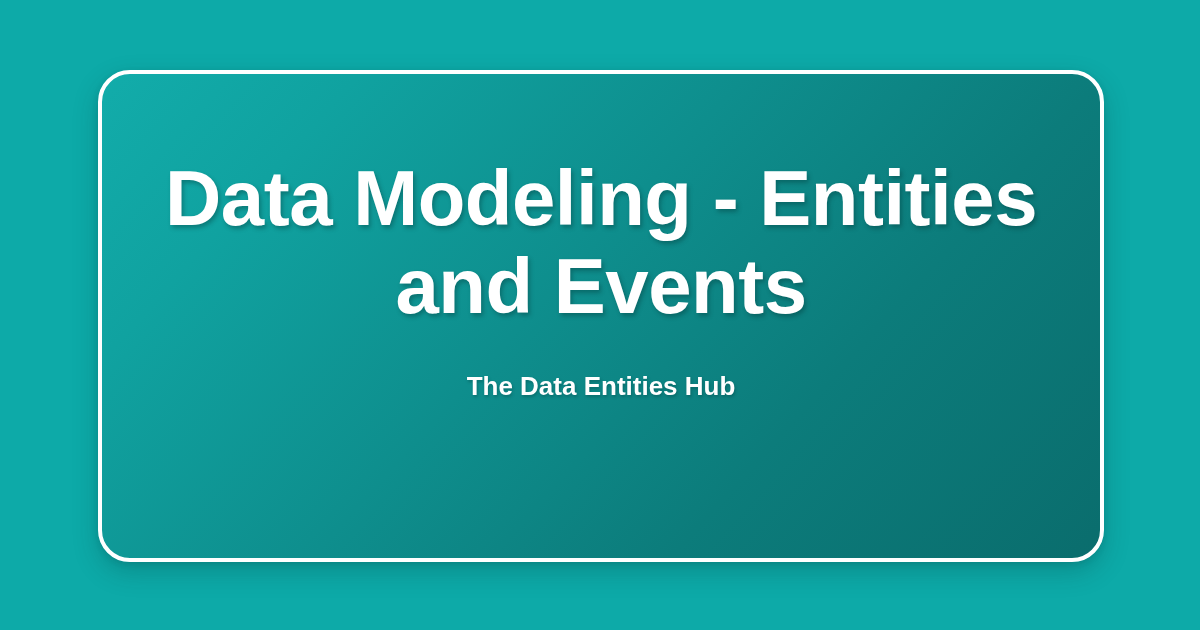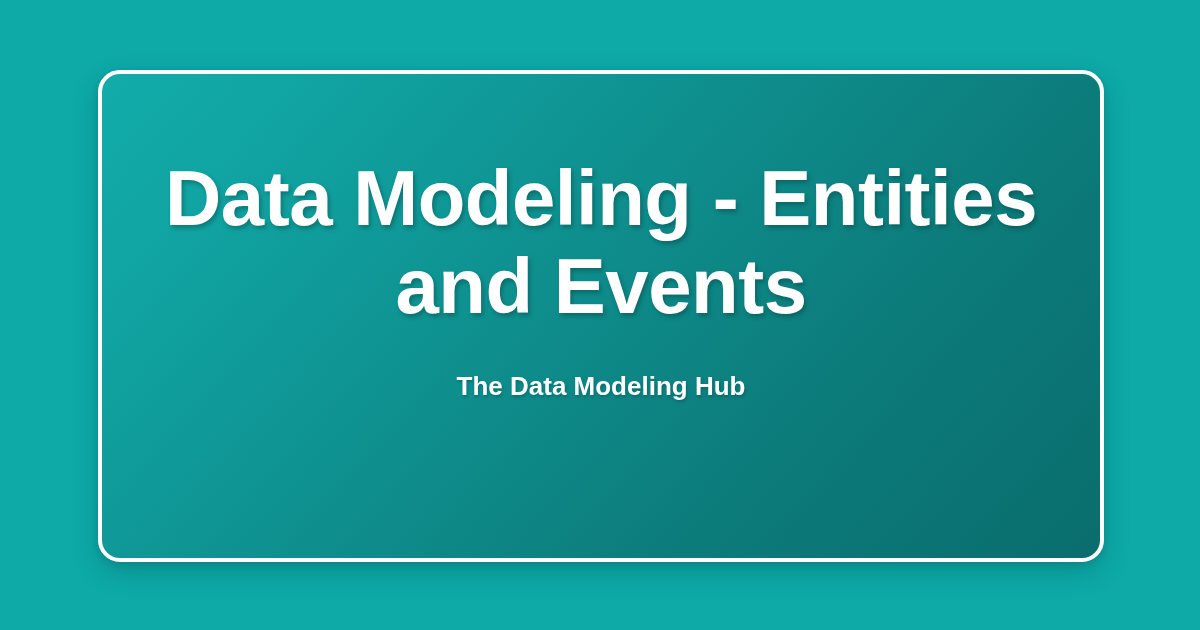--- a/index.html
+++ b/index.html
@@ -29,21 +29,21 @@
 
   
   .card {
     position: absolute;
     left: 98px;
     top: 70px;
     width: 1006px;
     height: 492px;
     box-sizing: border-box;
     border: 4px solid #ffffff;
-    border-radius: 22px;
+    border-radius: 32px;
     background: linear-gradient(132deg,
                 #12acaa 0%,
                 #10a2a0 18%,
                 #0e8e8d 45%,
                 #0c7c7b 70%,
                 #0a6d6d 100%);
     box-shadow: 0 10px 26px rgba(0, 40, 40, 0.22),
                 0 2px 6px rgba(0, 40, 40, 0.12);
     display: flex;
     flex-direction: column;
@@ -89,19 +89,19 @@
 <body>
 
 <div class="og-canvas">
 
   <div class="card">
 
     <div class="card-text">
 
       <h1 class="card-title">Data Modeling - Entities and Events</h1>
 
-      <p class="card-subtitle">The Data Modeling Hub</p>
+      <p class="card-subtitle">The Data Entities Hub</p>
 
     </div>
 
   </div>
 
 </div>
 
 </body></html>

